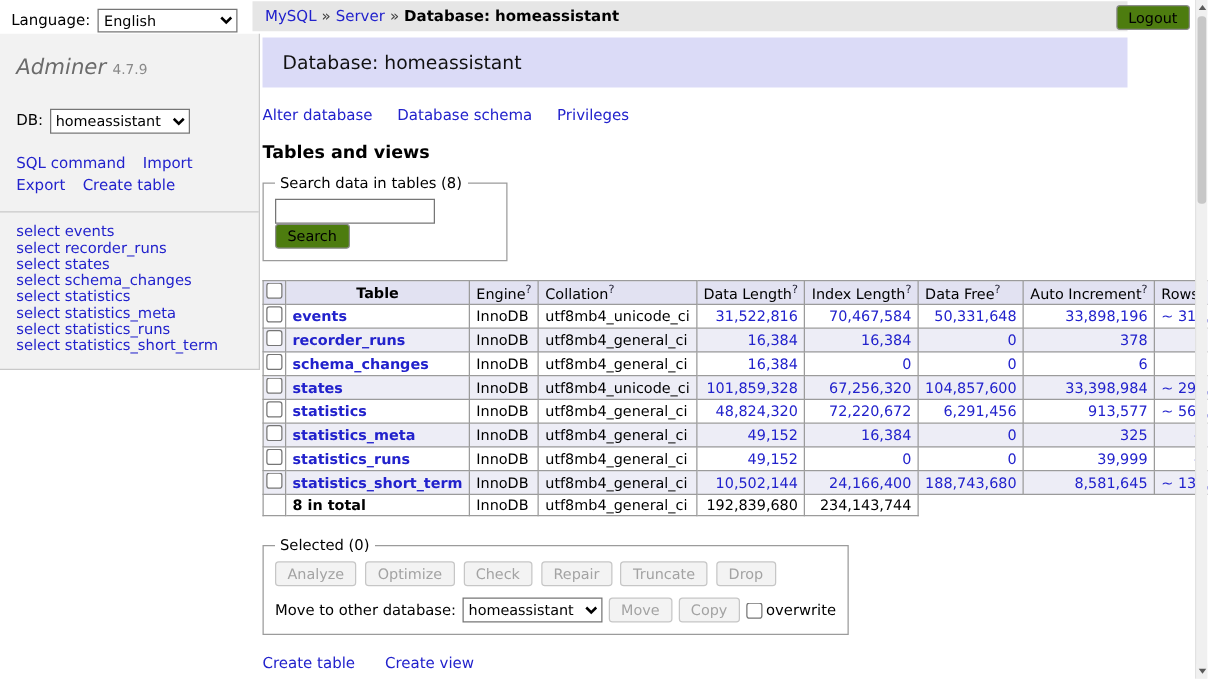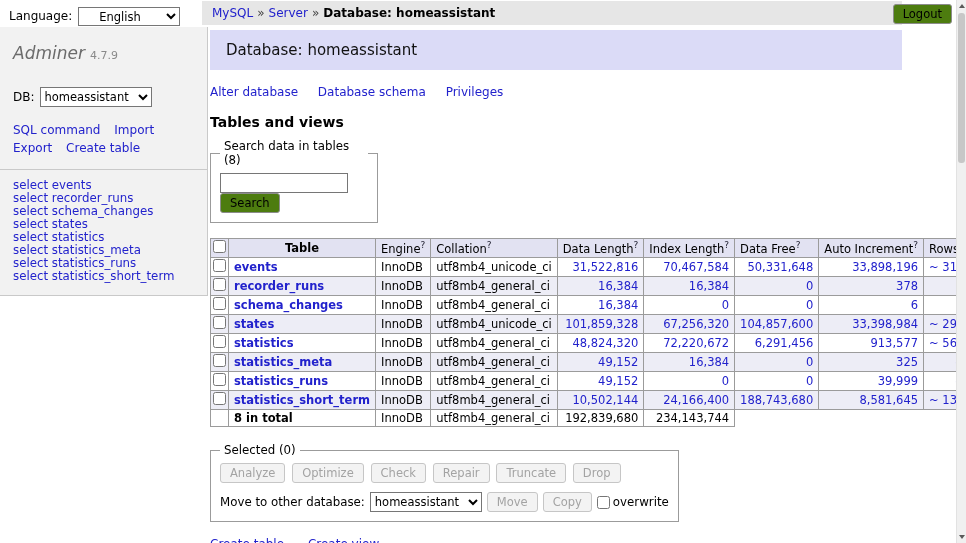--- a/index.html
+++ b/index.html
@@ -34,21 +34,21 @@
   input[type="text"] {
     font-family: "DejaVu Sans", "Liberation Sans", sans-serif;
     font-size: 11.5px;
     border: 1px solid #767676;
     height: 20px;
     padding: 1px 4px;
   }
 
   
   .lang-area { position: absolute; left: 9px; top: 7px; font-size: 12px; }
-  .lang-area select { width: 102px; height: 19px; margin-left: 6px; vertical-align: middle; padding-left: 16px; }
+  .lang-area select { width: 112px; height: 19px; margin-left: 6px; vertical-align: middle; }
   .breadcrumb {
     position: absolute; left: 202px; top: 1px; width: 700px; height: 24px;
     background: #e6e6e6; line-height: 24px; padding: 0 10px; font-size: 12px;
     white-space: nowrap;
   }
   .breadcrumb .sep { color: #444; margin: 0 4px; }
   .breadcrumb .current { font-weight: bold; }
   .logout-btn { position: absolute; right: 14px; top: 4px; }
 
   
@@ -70,21 +70,21 @@
 
   
   .main { position: absolute; left: 210px; top: 27px; width: 692px; }
   h2.db-title { background: #dbdbf7; font-size: 15px; font-weight: normal; color: #111; padding: 11px 16px; margin-top: 3px; }
   .nav-links { padding: 15px 0 0; }
   .nav-links a { margin-right: 16px; font-size: 12px; }
   h3 { font-size: 14px; font-weight: bold; margin: 15px 0 9px; }
 
   fieldset { border: 1px solid #9b9b9b; padding: 6px 9px 9px; margin: 2px 0 15px; }
   fieldset legend { font-size: 11.8px; padding: 0 4px; }
-  .search-fs { width: 168px; }
+  .search-fs { width: 196px; }
   .search-fs input { width: 128px; margin-right: 7px; vertical-align: middle; }
 
   
   table.tables { border-collapse: collapse; margin: 4px 0 16px; font-size: 11.5px; }
   .tables th, .tables td { border: 1px solid #9b9b9b; padding: 1px 5px; height: 17px; white-space: nowrap; }
   .tables thead th { background: #e2e2f2; font-weight: normal; text-align: left; }
   .tables thead th.c-table { font-weight: bold; text-align: center; width: 118px; }
   .tables .c-check { width: 21px; text-align: center; padding: 1px 2px; }
   .tables sup { font-size: 9px; color: #223; }
   .c-num { text-align: right; margin-left: 12px; }
@@ -135,22 +135,22 @@
   </div>
   <div class="side-links">
     <a>SQL command</a>
     <a>Import</a>
     <a>Export</a>
     <a>Create table</a>
   </div>
   <div class="tbl-links">
     <a>select events</a>
     <a>select recorder_runs</a>
+    <a>select states</a>
     <a>select schema_changes</a>
-    <a>select states</a>
     <a>select statistics</a>
     <a>select statistics_meta</a>
     <a>select statistics_runs</a>
     <a>select statistics_short_term</a>
   </div>
 </div>
 
 <div class="main">
   <h2 class="db-title">Database: homeassistant</h2>
 

